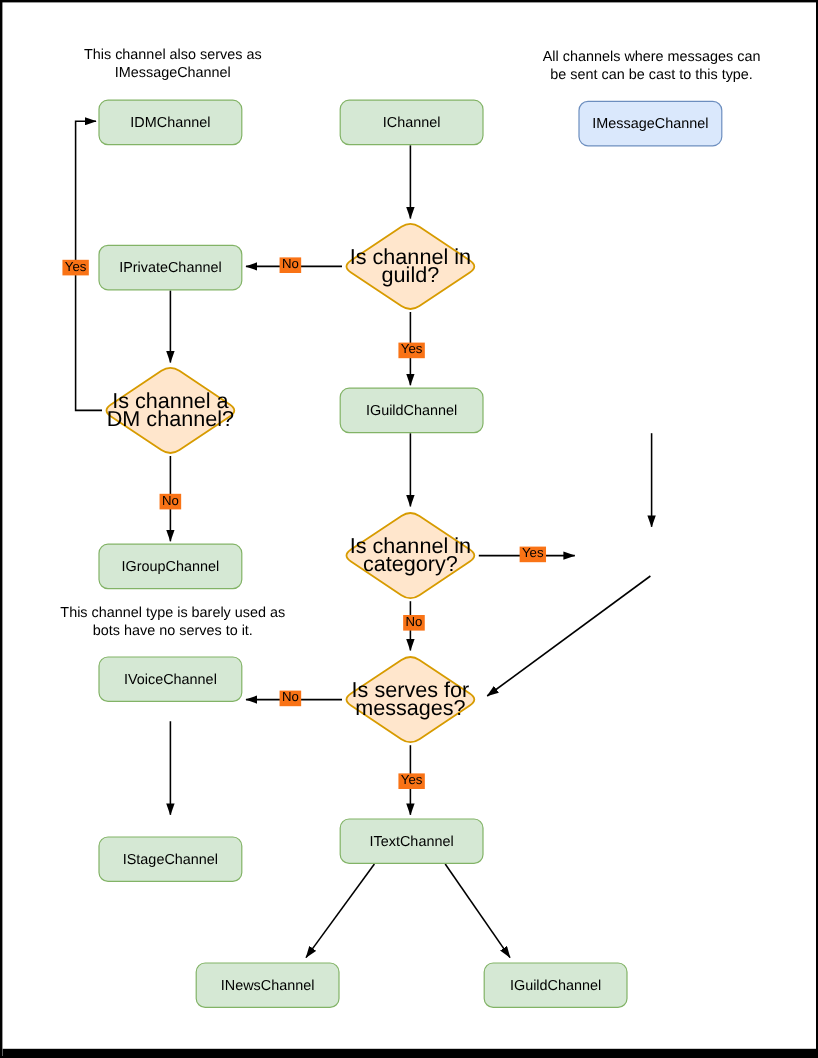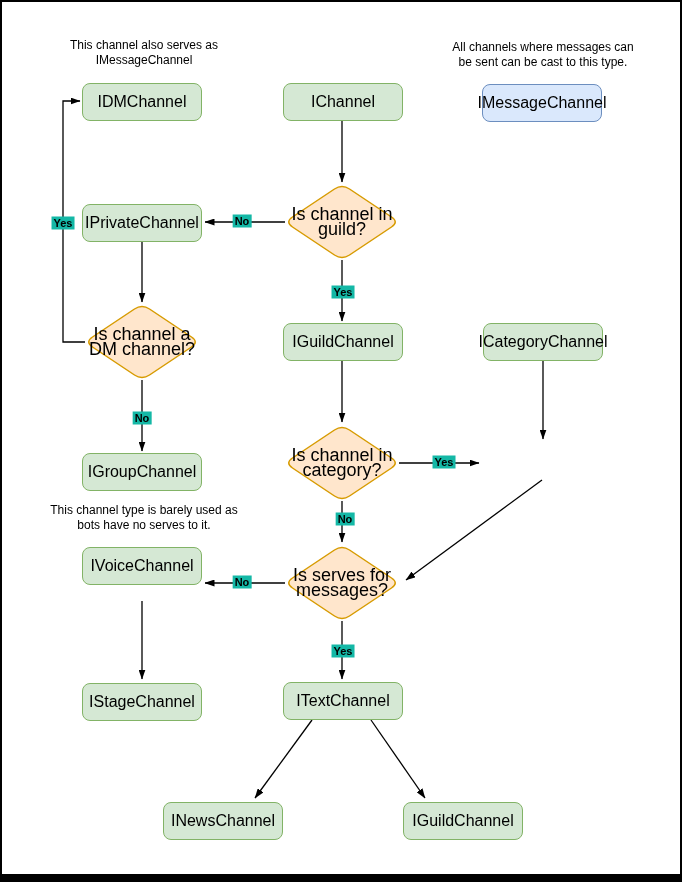--- a/index.html
+++ b/index.html
@@ -29,21 +29,21 @@
   }
 
   .node {
     position: absolute;
     width: 120px;
     height: 38px;
     border-radius: 8px;
     display: flex;
     align-items: center;
     justify-content: center;
-    font-size: 16px;
+    font-size: 12px;
     color: #000000;
     text-align: center;
   }
   .node.green {
     background: #d5e8d4;
     border: 1.5px solid #82b366;
   }
   .node.blue {
     background: #dae8fc;
     border: 1.5px solid #6c8ebf;
@@ -71,26 +71,25 @@
     text-align: center;
     font-size: 18px;
     line-height: 15px;
     color: #000000;
     white-space: pre-line;
   }
 
   .elabel {
     position: absolute;
     transform: translate(-50%, -50%);
-    background: #14b8a6;
+    background: #f97316;
     padding: 0 2px;
     font-size: 11px;
     color: #000000;
     line-height: 13px;
-    font-weight: bold;
   }
 
   .note {
     position: absolute;
     transform: translateX(-50%);
     text-align: center;
     font-size: 12px;
     line-height: 15px;
     color: #000000;
     white-space: pre-line;
@@ -138,24 +137,23 @@
   <div class="note" style="left:541px; top:38px; width:240px">All channels where messages can
 be sent can be cast to this type.</div>
   <div class="note" style="left:142px; top:501px; width:240px">This channel type is barely used as
 bots have no serves to it.</div>
 
   <div class="node green" style="left:80px; top:81px">IDMChannel</div>
   <div class="node green" style="left:281px; top:81px">IChannel</div>
   <div class="node blue" style="left:480px; top:82px">IMessageChannel</div>
   <div class="node green" style="left:80px; top:202px">IPrivateChannel</div>
   <div class="node green" style="left:281px; top:321px">IGuildChannel</div>
-  <div class="node green" style="left:481px; top:321px">ICategoryChannel</div>
   <div class="node green" style="left:80px; top:451px">IGroupChannel</div>
   <div class="node green" style="left:80px; top:545px">IVoiceChannel</div>
-  <div class="node green" style="left:80px; top:681px">IStageChannel</div>
+  <div class="node green" style="left:80px; top:695px">IStageChannel</div>
   <div class="node green" style="left:281px; top:680px">ITextChannel</div>
   <div class="node green" style="left:161px; top:800px">INewsChannel</div>
   <div class="node green" style="left:401px; top:800px">IGuildChannel</div>
 
   <div class="diamond" style="left:282px; top:181px">
     <svg width="116" height="78" viewBox="-1 -1 116 78">
       <path class="dshape" d="M64.5,5 L106.5,33 Q114,38 106.5,43 L64.5,71 Q57,76 49.5,71 L7.5,43 Q0,38 7.5,33 L49.5,5 Q57,0 64.5,5 Z"></path>
     </svg>
     <div class="dlabel">Is channel in
 guild?</div>

